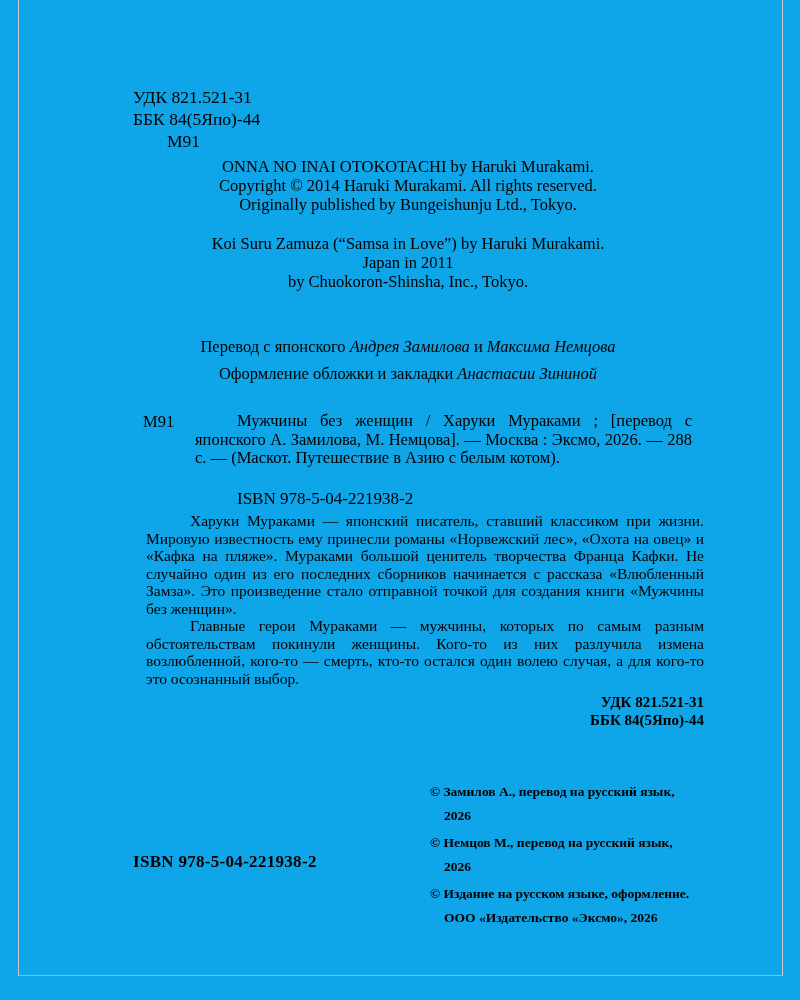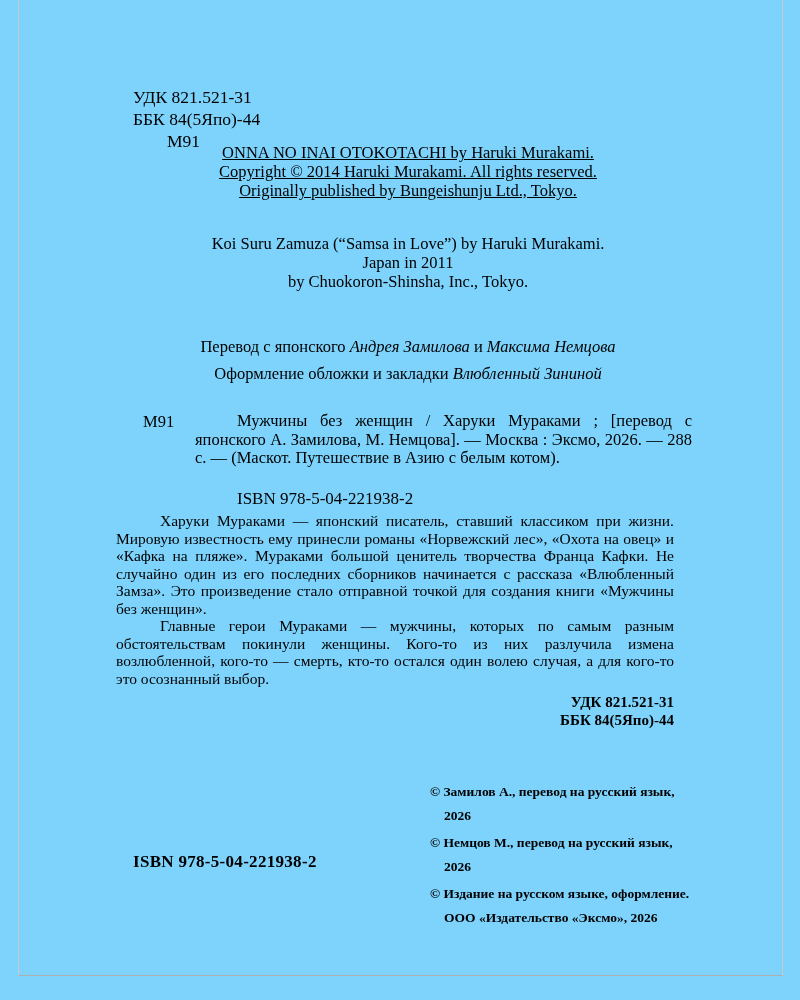--- a/index.html
+++ b/index.html
@@ -1,57 +1,57 @@
 <!DOCTYPE html>
 <html><head>
 <meta charset="utf-8">
 <style>
   html, body { margin: 0; padding: 0; background: #ffffff; }
   .page {
     position: relative;
     width: 800px;
     height: 1000px;
-    background: #7dd3fc;
+    background: #0ea5e9;
     color: #000000;
     font-family: "Liberation Serif", "DejaVu Serif", serif;
     overflow: hidden;
   }
   .scan-frame {
     position: absolute;
     left: 18px; top: -2px;
     width: 763px; height: 977px;
     border-left: 1px solid #c9c9c9;
     border-right: 1px solid #c9c9c9;
     border-bottom: 1px solid #aeaeae;
     pointer-events: none;
   }
   .abs { position: absolute; }
 
   .top-codes { left: 133px; top: 86px; font-size: 17.5px; line-height: 22px; }
   .top-codes .sign { margin-left: 34px; }
 
   .center-col { left: 120px; width: 576px; text-align: center; font-size: 16.5px; line-height: 19px; }
-  .blk1 { top: 143px; text-decoration: underline; }
+  .blk1 { top: 157px; }
   .blk2 { top: 234px; }
 
   .credit { left: 120px; width: 576px; text-align: center; font-size: 16.5px; }
   .credit-translate { top: 337px; }
   .credit-design { top: 364px; }
   .it { font-style: italic; }
 
   .catalog-heading { left: 195px; top: 392px; width: 500px; font-weight: bold; text-indent: 16px; font-size: 16.5px; }
   .catalog-sign { left: 143px; top: 412px; font-size: 16.5px; }
   .catalog-body {
     left: 195px; top: 412px; width: 497px;
     font-size: 16.5px; line-height: 18.5px;
     text-align: justify; text-indent: 42px;
   }
   .catalog-isbn { left: 237px; top: 489px; font-size: 17px; }
 
-  .annotation-col { left: 116px; top: 512px; width: 558px; }
+  .annotation-col { left: 146px; top: 512px; width: 558px; }
   .annotation-col p {
     margin: 0;
     font-size: 15.5px; line-height: 17.5px;
     text-align: justify; text-indent: 44px;
   }
   .codes-right {
     margin-top: 6px;
     text-align: right;
     font-weight: bold;
     font-size: 15px; line-height: 18px;
@@ -84,21 +84,21 @@
     <div>Koi Suru Zamuza (“Samsa in Love”) by Haruki Murakami.</div>
     <div>Japan in 2011</div>
     <div>by Chuokoron-Shinsha, Inc., Tokyo.</div>
   </div>
 
   <div class="abs credit credit-translate">
     <span>Перевод с японского </span><span class="it">Андрея Замилова</span><span> и </span><span class="it">Максима Немцова</span>
   </div>
 
   <div class="abs credit credit-design">
-    <span>Оформление обложки и закладки </span><span class="it">Влюбленный Зининой</span>
+    <span>Оформление обложки и закладки </span><span class="it">Анастасии Зининой</span>
   </div>
 
   <div class="abs catalog-sign">М91</div>
   <div class="abs catalog-body">Мужчины без женщин / Харуки Мураками ; [перевод с японского А. Замилова, М. Немцова]. — Москва : Эксмо, 2026. — 288 с. — (Маскот. Путешествие в Азию с белым котом).</div>
   <div class="abs catalog-isbn">ISBN 978-5-04-221938-2</div>
 
   <div class="abs annotation-col">
     <p>Харуки Мураками — японский писатель, ставший классиком при жизни. Мировую известность ему принесли романы «Норвежский лес», «Охота на овец» и «Кафка на пляже». Мураками большой ценитель творчества Франца Кафки. Не случайно один из его последних сборников начинается с рассказа «Влюбленный Замза». Это произведение стало отправной точкой для создания книги «Мужчины без женщин».</p>
     <p>Главные герои Мураками — мужчины, которых по самым разным обстоятельствам покинули женщины. Кого-то из них разлучила измена возлюбленной, кого-то — смерть, кто-то остался один волею случая, а для кого-то это осознанный выбор.</p>
     <div class="codes-right">

